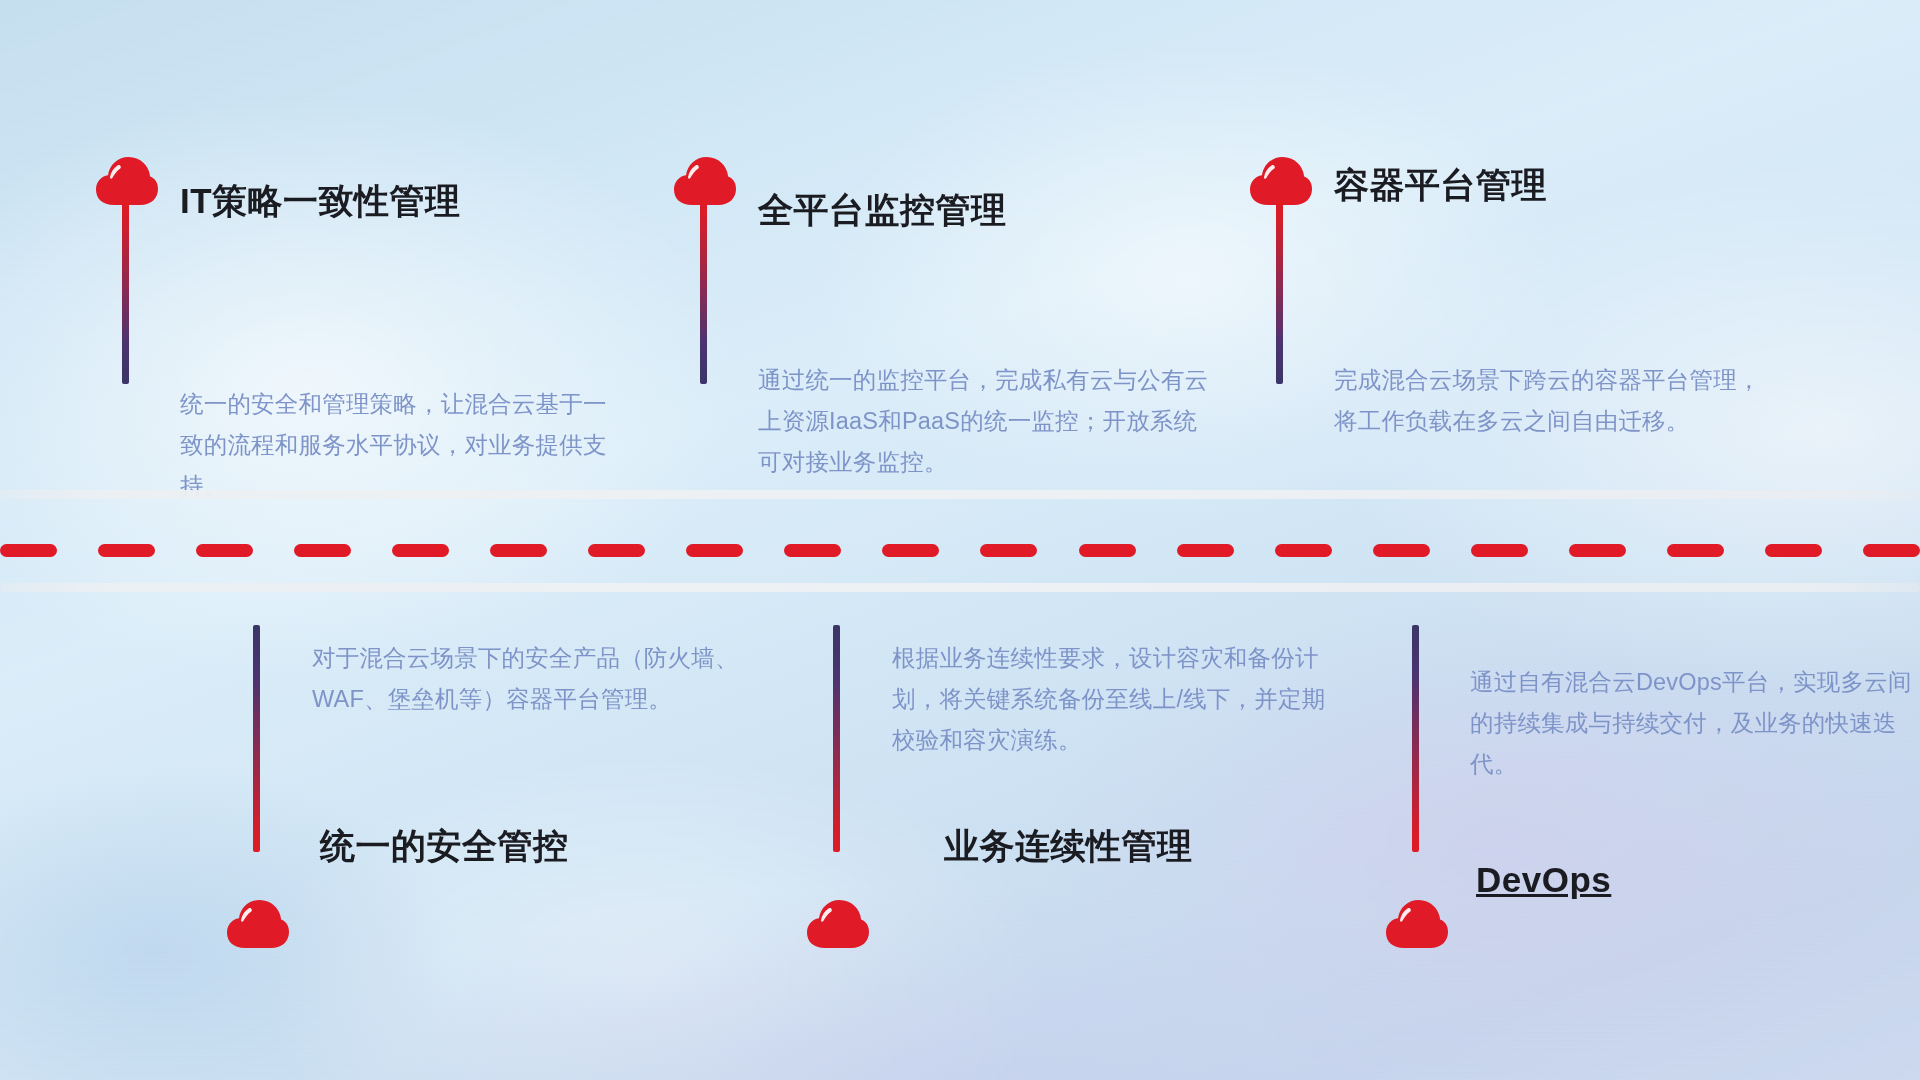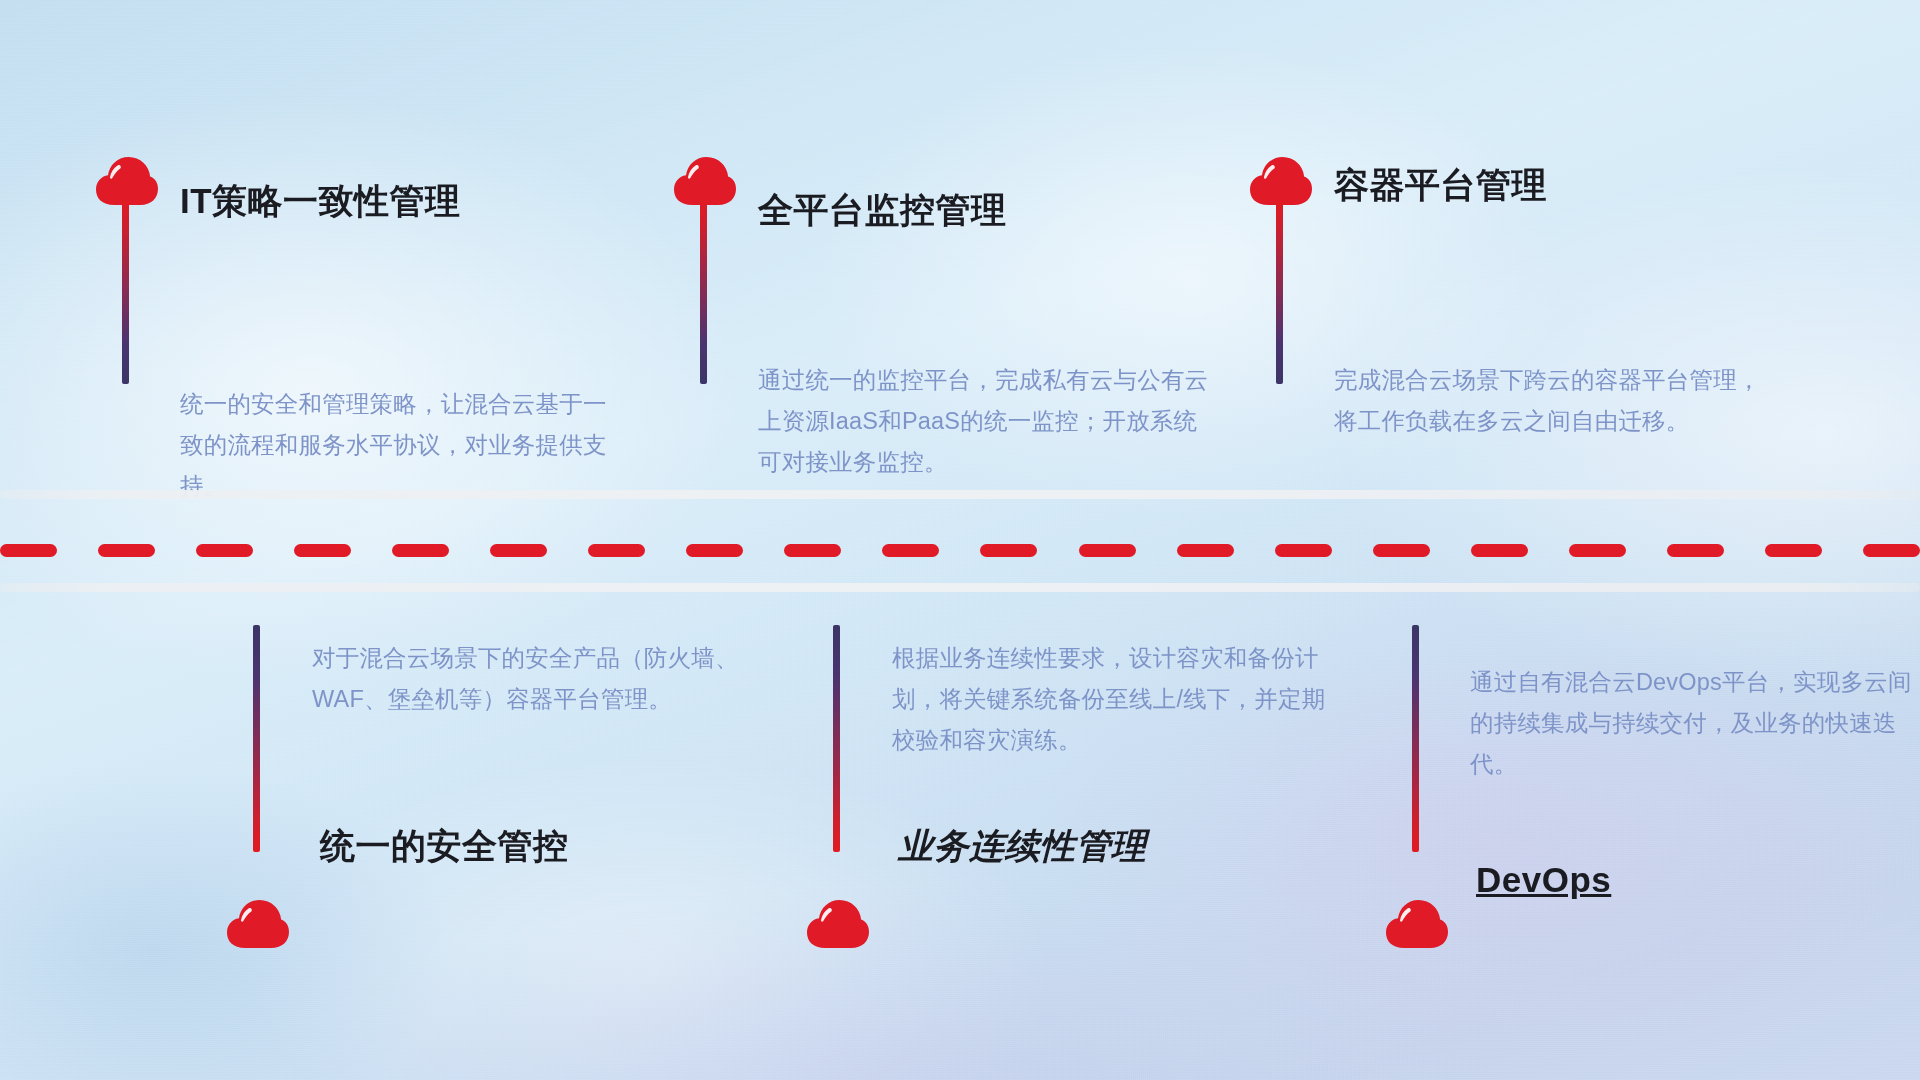--- a/index.html
+++ b/index.html
@@ -194,21 +194,21 @@
       <svg viewBox="0 0 66 52" xmlns="http://www.w3.org/2000/svg">
         <path d="M20.5 50 C7.5 50 2 43 2 34.5 C2 27 7 21.3 14 20.3 C15.4 9.6 24 2 34.6 2 C46.2 2 55.2 10.6 56.1 21.6 C61.4 23.6 64 28.3 64 34 C64 43 57.5 50 46 50 Z" fill="#e01b27"></path>
         <path d="M23.5 10.5 C19.5 13.2 16.8 17.4 16.0 22.2 C15.8 23.6 17.6 24.2 18.3 23.0 C20.2 19.5 22.6 15.9 26.3 13.4 C27.7 12.4 26.2 8.7 23.5 10.5 Z" fill="#ffffff" opacity="0.92"></path>
       </svg>
     </div>
   </div>
 
   <div class="col">
     <div class="stem stem-bottom" style="left:833px; top:625px; height:227px;"></div>
     <div class="body-text" style="left:892px; top:638px; width:440px;">根据业务连续性要求，设计容灾和备份计划，将关键系统备份至线上/线下，并定期校验和容灾演练。</div>
-    <div class="heading" style="left:898px; top:823px;font-style:italic;">业务连续性管理</div>
+    <div class="heading" style="left:944px; top:823px;">业务连续性管理</div>
     <div class="cloud" style="left:805px; top:898px;">
       <svg viewBox="0 0 66 52" xmlns="http://www.w3.org/2000/svg">
         <path d="M20.5 50 C7.5 50 2 43 2 34.5 C2 27 7 21.3 14 20.3 C15.4 9.6 24 2 34.6 2 C46.2 2 55.2 10.6 56.1 21.6 C61.4 23.6 64 28.3 64 34 C64 43 57.5 50 46 50 Z" fill="#e01b27"></path>
         <path d="M23.5 10.5 C19.5 13.2 16.8 17.4 16.0 22.2 C15.8 23.6 17.6 24.2 18.3 23.0 C20.2 19.5 22.6 15.9 26.3 13.4 C27.7 12.4 26.2 8.7 23.5 10.5 Z" fill="#ffffff" opacity="0.92"></path>
       </svg>
     </div>
   </div>
 
   <div class="col">
     <div class="stem stem-bottom" style="left:1412px; top:625px; height:227px;"></div>

